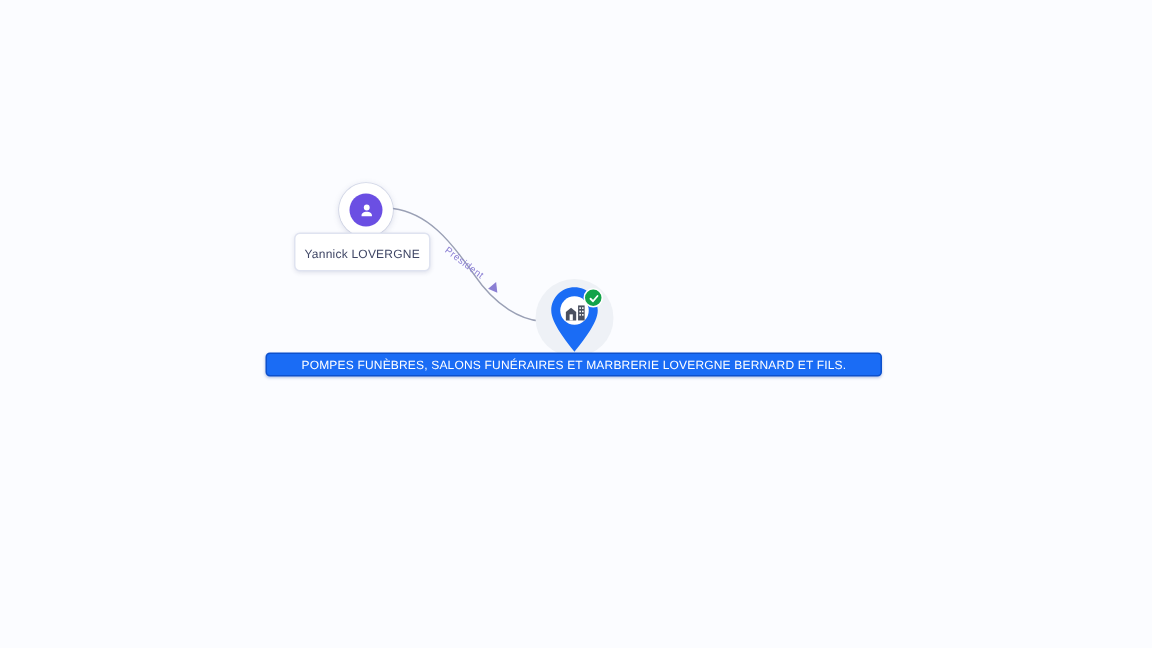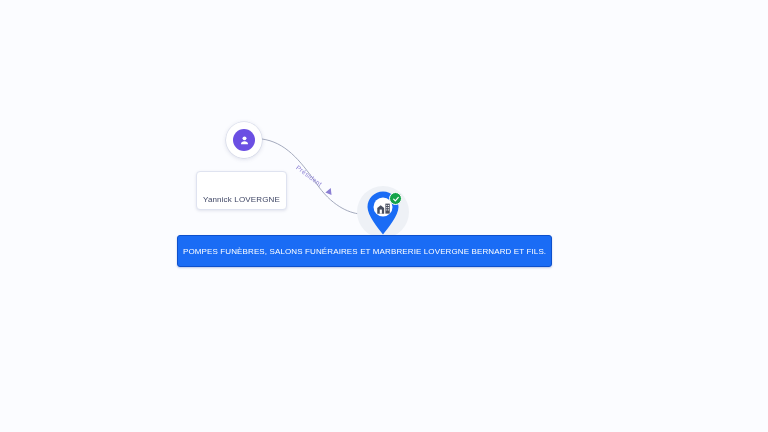--- a/index.html
+++ b/index.html
@@ -77,25 +77,25 @@
     background: #6b4fe3;
     display: flex;
     align-items: center;
     justify-content: center;
   }
   #person-node .avatar svg { display: block; }
 
   .node-label-box {
     position: absolute;
     left: 196px;
-    top: 171px;
+    top: 155px;
     background: #ffffff;
     border: 0.7px solid #dfe3f0;
     border-radius: 4px;
-    padding: 16px 6px 3px 6px;
+    padding: 3px 6px 3px 6px;
     box-shadow: 0 1px 3px rgba(70,80,130,0.14);
     white-space: nowrap;
   }
   .node-label-box .txt {
     font-size: 8px;
     color: #3f4665;
     letter-spacing: 0.15px;
     line-height: 9px;
     font-family: "Liberation Sans", sans-serif;
   }
@@ -149,28 +149,28 @@
     align-items: center;
     justify-content: center;
   }
   #company-node .verified-badge svg { display: block; }
 
   
   #company-label-bar {
     position: absolute;
     left: 177px;
     top: 235px;
-    height: 32px;
+    height: 16px;
     background: #1a6cf5;
     border: 1px solid #0d50cc;
     border-radius: 3px;
     box-sizing: border-box;
     display: flex;
     align-items: center;
-    padding: 0 5px;
+    padding: 0 23px;
     white-space: nowrap;
     box-shadow: 0 1px 2px rgba(20,60,160,0.28);
   }
   #company-label-bar .txt {
     font-size: 8px;
     color: #ffffff;
     letter-spacing: 0.12px;
     line-height: 9px;
     font-family: "Liberation Sans", sans-serif;
   }

